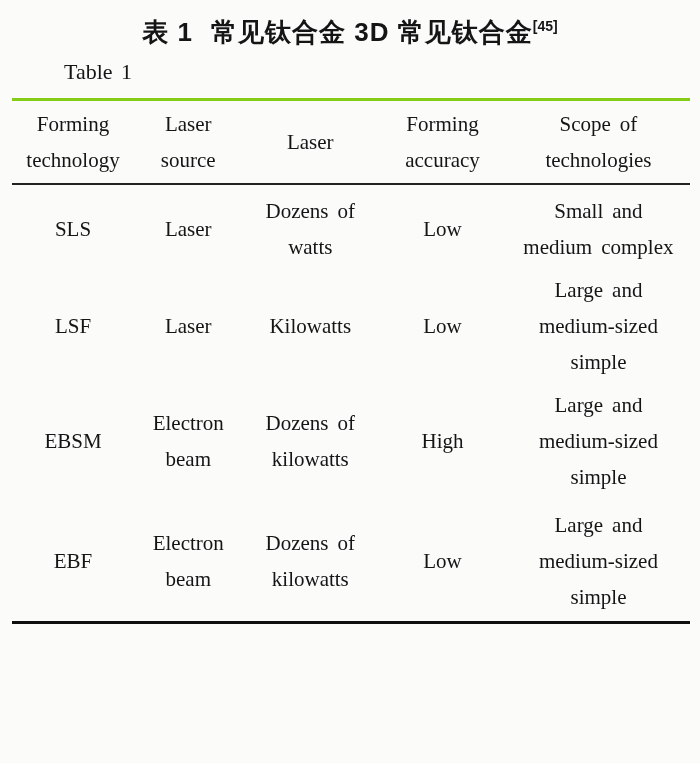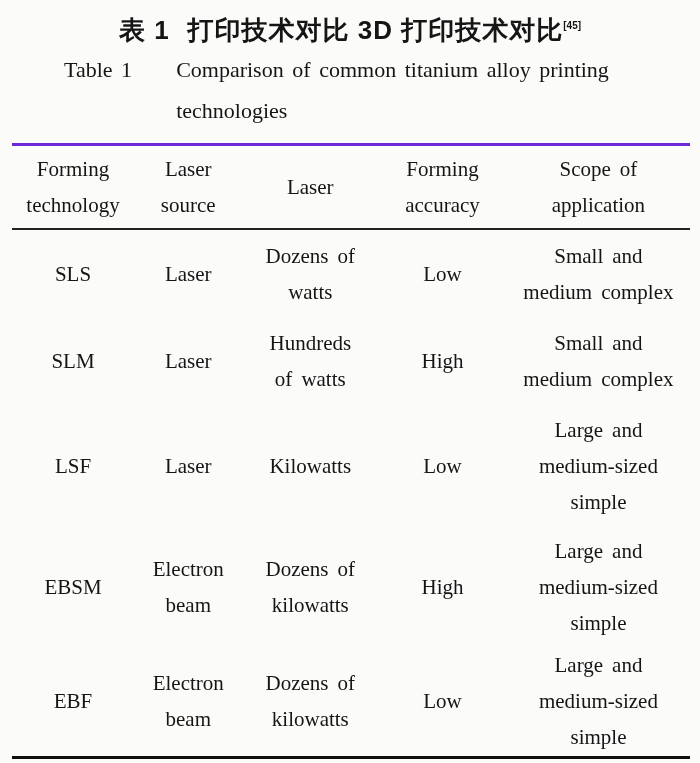--- a/index.html
+++ b/index.html
@@ -20,43 +20,43 @@
     font-family: "Liberation Sans", "DejaVu Sans", sans-serif;
     font-weight: bold;
     font-size: 26px;
     line-height: 38px;
     letter-spacing: 1px;
   }
   .caption-zh .zh-label {
     margin-right: 18px;
   }
   .caption-zh sup {
-    font-size: 10px;
+    font-size: 14px;
     font-weight: bold;
     letter-spacing: 0;
   }
   .caption-en {
     display: flex;
     align-items: flex-start;
     padding-left: 64px;
-    gap: 44px;
+    gap: 19px;
     font-size: 22px;
     line-height: 41px;
     word-spacing: 0.14em;
   }
   .caption-en .en-text {
     white-space: pre-line;
   }
   table.comparison {
     width: 678px;
     margin-left: 12px;
-    margin-top: 12px;
+    margin-top: 6px;
     border-collapse: collapse;
     table-layout: fixed;
-    border-top: 3px solid #6d28d9;
+    border-top: 3px solid #84cc16;
     border-bottom: 3px solid #0f0f0f;
   }
   col.c1 { width: 18%; }
   col.c2 { width: 16%; }
   col.c3 { width: 20%; }
   col.c4 { width: 19%; }
   col.c5 { width: 27%; }
   thead tr {
     height: 85px;
     border-bottom: 2px solid #222222;
@@ -74,66 +74,55 @@
     white-space: pre-line;
     line-height: 36px;
     word-spacing: 0.18em;
     padding: 0 2px;
   }
 </style>
 </head>
 <body>
 
 <div class="caption-zh">
-  <span class="zh-label">表 1</span><span>打印技术对比 3D 打印技术对比</span><sup>[45]</sup>
+  <span class="zh-label">表 1</span><span>常见钛合金 3D 常见钛合金</span><sup>[45]</sup>
 </div>
 
 <div class="caption-en">
   <span class="en-label">Table 1</span>
-  <span class="en-text">Comparison of common titanium alloy printing
-technologies</span>
 </div>
 
 <table class="comparison">
   <colgroup>
     <col class="c1">
       <col class="c2">
       <col class="c3">
       <col class="c4">
       <col class="c5">
   </colgroup>
   <thead>
     <tr>
       <th>Forming
 technology</th>
       <th>Laser
 source</th>
       <th>Laser</th>
       <th>Forming
 accuracy</th>
       <th>Scope of
-application</th>
+technologies</th>
     </tr>
   </thead>
   <tbody>
     <tr>
       <td>SLS</td>
       <td>Laser</td>
       <td>Dozens of
 watts</td>
       <td>Low</td>
-      <td>Small and
-medium complex</td>
-    </tr>
-    <tr>
-      <td>SLM</td>
-      <td>Laser</td>
-      <td>Hundreds
-of watts</td>
-      <td>High</td>
       <td>Small and
 medium complex</td>
     </tr>
     <tr>
       <td>LSF</td>
       <td>Laser</td>
       <td>Kilowatts</td>
       <td>Low</td>
       <td>Large and
 medium-sized

